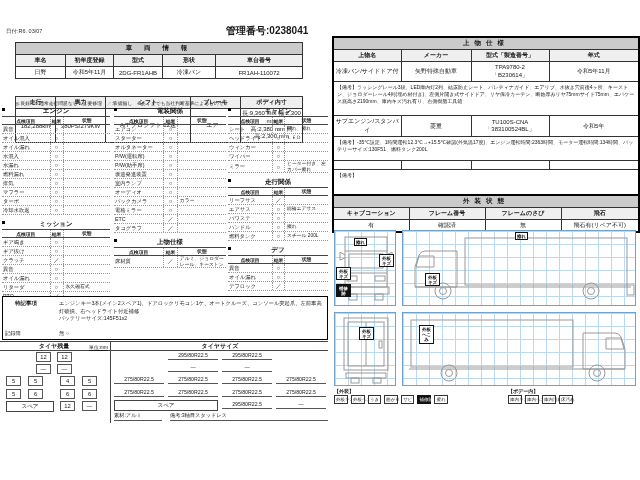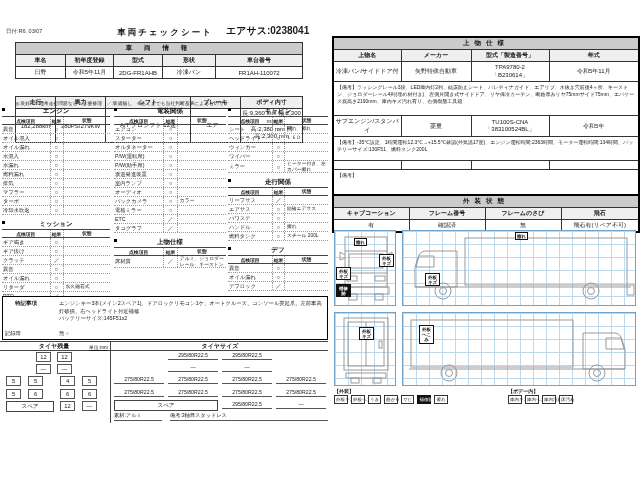--- a/index.html
+++ b/index.html
@@ -96,22 +96,21 @@
 .lchip{display:inline-block;vertical-align:top;border:1px solid #333;font-size:4.5px;line-height:1.15;text-align:center;padding:1px;max-width:14px;min-width:9px;margin-right:3px;background:#fff;}
 .lchip.filled{background:#111;color:#fff;border-color:#111;}
 </style>
 </head>
 <body>
 
 <div class="page">
 
   <div class="sheet-left">
     <div class="hdr-date">日付:R6. 03/07</div>
-    <div class="hdr-title">車両チェックシート</div>
-    <div class="hdr-ctrl">エアサス:0238041</div>
+    <div class="hdr-ctrl">管理番号:0238041</div>
 
     <table class="vtable t1">
       <colgroup>
           <col style="width:50px">
           <col style="width:48px">
           <col style="width:49px">
           <col style="width:53px">
           <col style="width:87px">
         </colgroup>
       <tbody>

